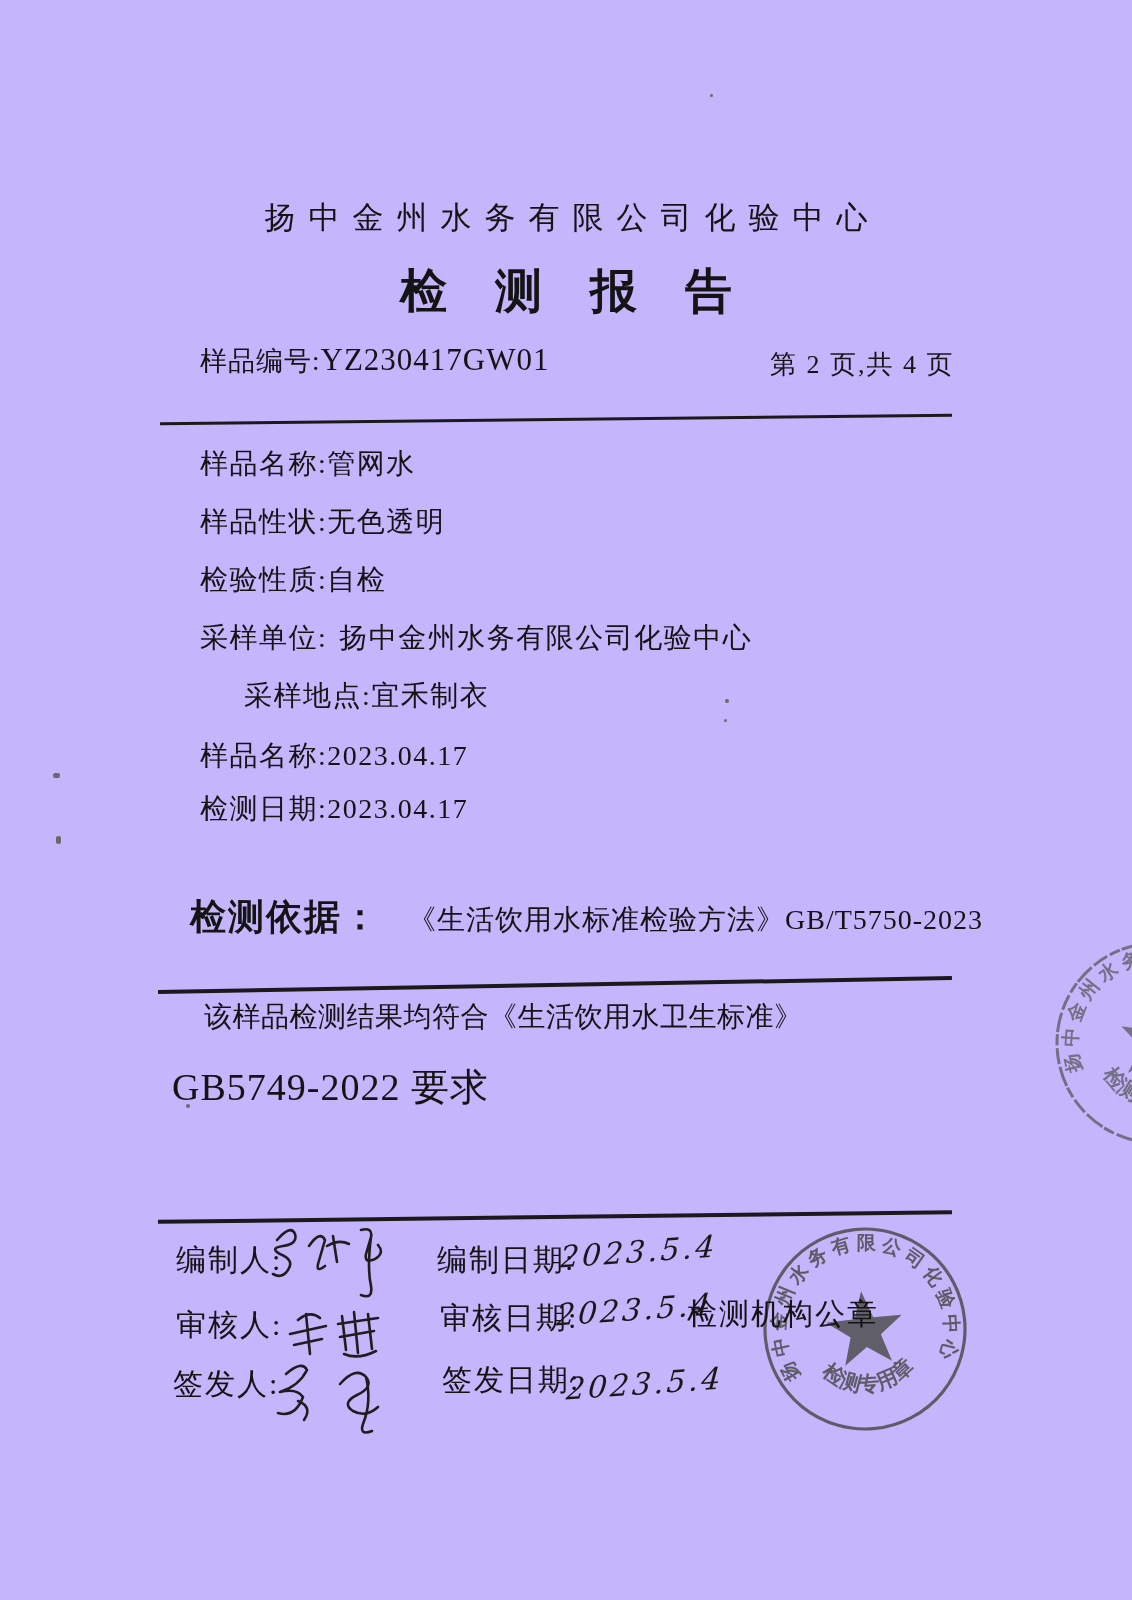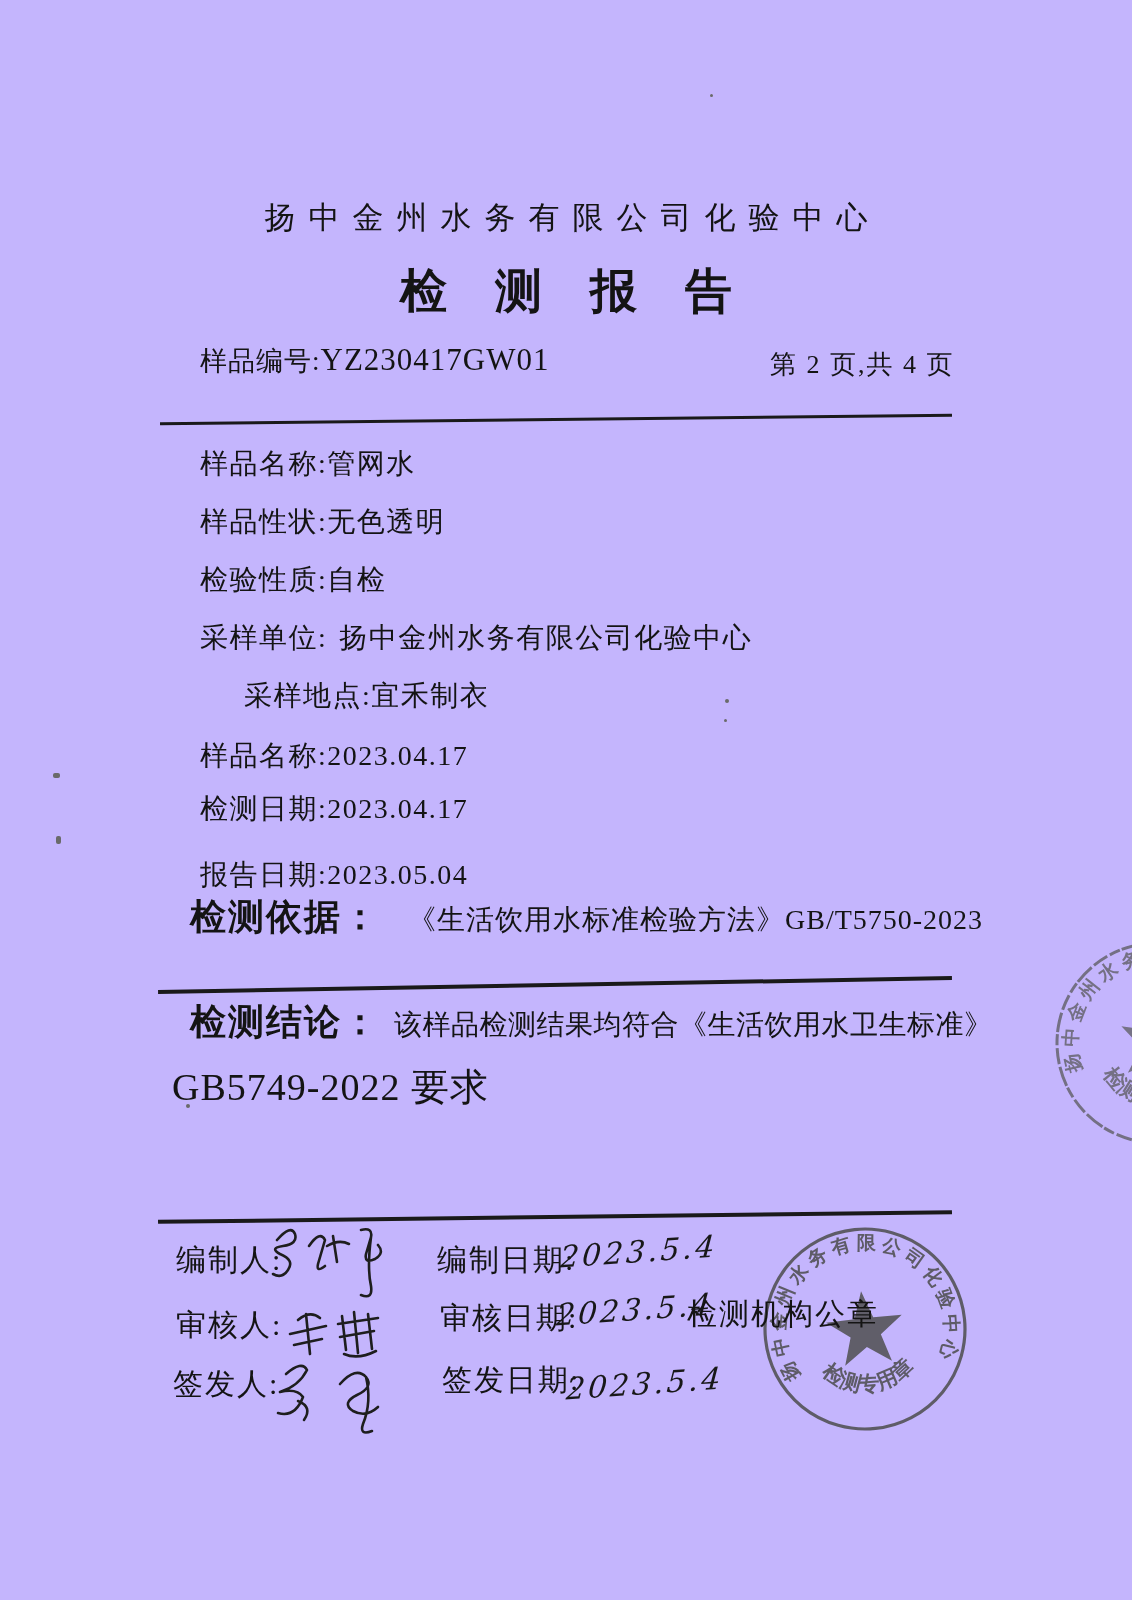--- a/index.html
+++ b/index.html
@@ -73,31 +73,29 @@
 
   <div class="abs rule rule1"></div>
 
   <div class="abs field f1"><span>样品性状:</span><span>无色透明</span></div>
   <div class="abs field f0"><span>样品名称:</span><span>管网水</span></div>
   <div class="abs field f2"><span>检验性质:</span><span>自检</span></div>
   <div class="abs field f3"><span>采样单位:</span><span class="gap">扬中金州水务有限公司化验中心</span></div>
   <div class="abs field f4"><span>采样地点:</span><span>宜禾制衣</span></div>
   <div class="abs field f5"><span>样品名称:</span><span>2023.04.17</span></div>
   <div class="abs field f6"><span>检测日期:</span><span>2023.04.17</span></div>
-  <div class="abs field f7"><span>报告日期:</span><span>2023.05.04</span></div>
 
   <div class="abs section-line basis-line">
     <span class="big-label">检测依据：</span>
     <span class="section-value basis-value">《生活饮用水标准检验方法》GB/T5750-2023</span>
   </div>
 
   <div class="abs rule rule2"></div>
 
   <div class="abs section-line conclusion-line">
-    <span class="big-label">检测结论：</span>
     <span class="section-value conclusion-value">该样品检测结果均符合《生活饮用水卫生标准》</span>
   </div>
   <div class="abs conclusion-line2">GB5749-2022 要求</div>
 
   <div class="abs rule rule3"></div>
 
   <div class="abs who-label w1">编制人:</div>
   <svg class="abs sig sig1" width="150" height="95" viewBox="0 0 150 95">
     <path d="M12 22 Q26 6 30 16 Q33 26 18 28 Q4 30 15 36 Q30 42 23 52 Q17 61 8 56"></path>
     <path d="M44 28 Q55 12 60 22 L53 46 Q51 55 60 48"></path>

